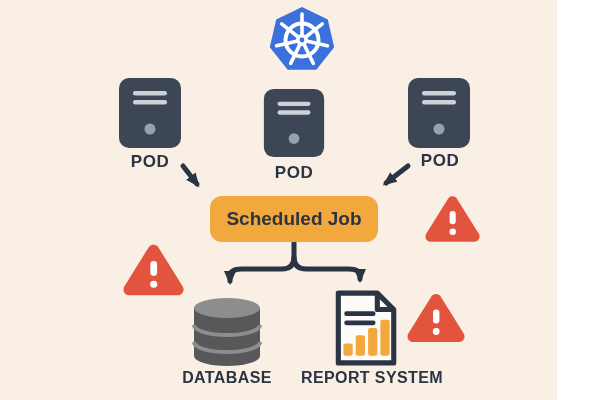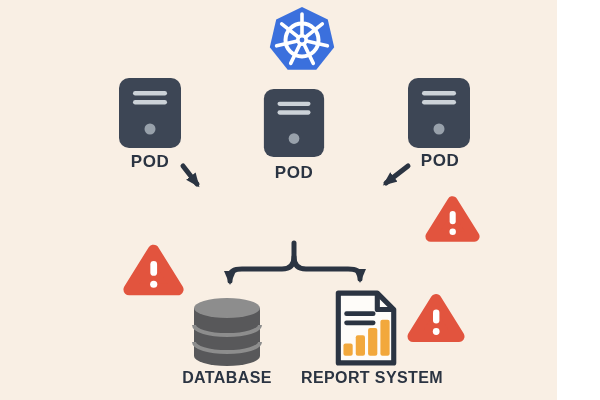--- a/index.html
+++ b/index.html
@@ -74,20 +74,21 @@
       </marker>
     </defs>
     <g style="stroke:var(--ink);stroke-width:5;fill:none;stroke-linecap:round;stroke-linejoin:round;">
       <path d="M183,166 L197,184" marker-end="url(#ah)"></path>
       <path d="M408,166 L386,183" marker-end="url(#ah)"></path>
       <path d="M294,243 L294,257 Q294,269 282,269 L242,269 Q230,269 230,276 L230,281" marker-end="url(#ah)"></path>
       <path d="M294,257 Q294,269 306,269 L348,269 Q360,269 360,275 L360,279" marker-end="url(#ah)"></path>
     </g>
   </svg>
 
+  <div class="job-box">Scheduled Job</div>
 
   <svg class="abs" style="left:424px;top:192px;" width="57" height="53" viewBox="0 0 60 54">
     <path d="M30,9 L53,46 L7,46 Z" style="fill:var(--warning_red);stroke:var(--warning_red);stroke-width:11;stroke-linejoin:round;"></path>
     <rect x="27" y="19" width="6.4" height="14" rx="3.2" style="fill:#ffffff"></rect>
     <circle cx="30.2" cy="41" r="3.4" style="fill:#ffffff"></circle>
   </svg>
   <svg class="abs" style="left:121px;top:241px;" width="65" height="57" viewBox="0 0 60 54">
     <path d="M30,9 L53,46 L7,46 Z" style="fill:var(--warning_red);stroke:var(--warning_red);stroke-width:11;stroke-linejoin:round;"></path>
     <rect x="27" y="19" width="6.4" height="14" rx="3.2" style="fill:#ffffff"></rect>
     <circle cx="30.2" cy="41" r="3.4" style="fill:#ffffff"></circle>

